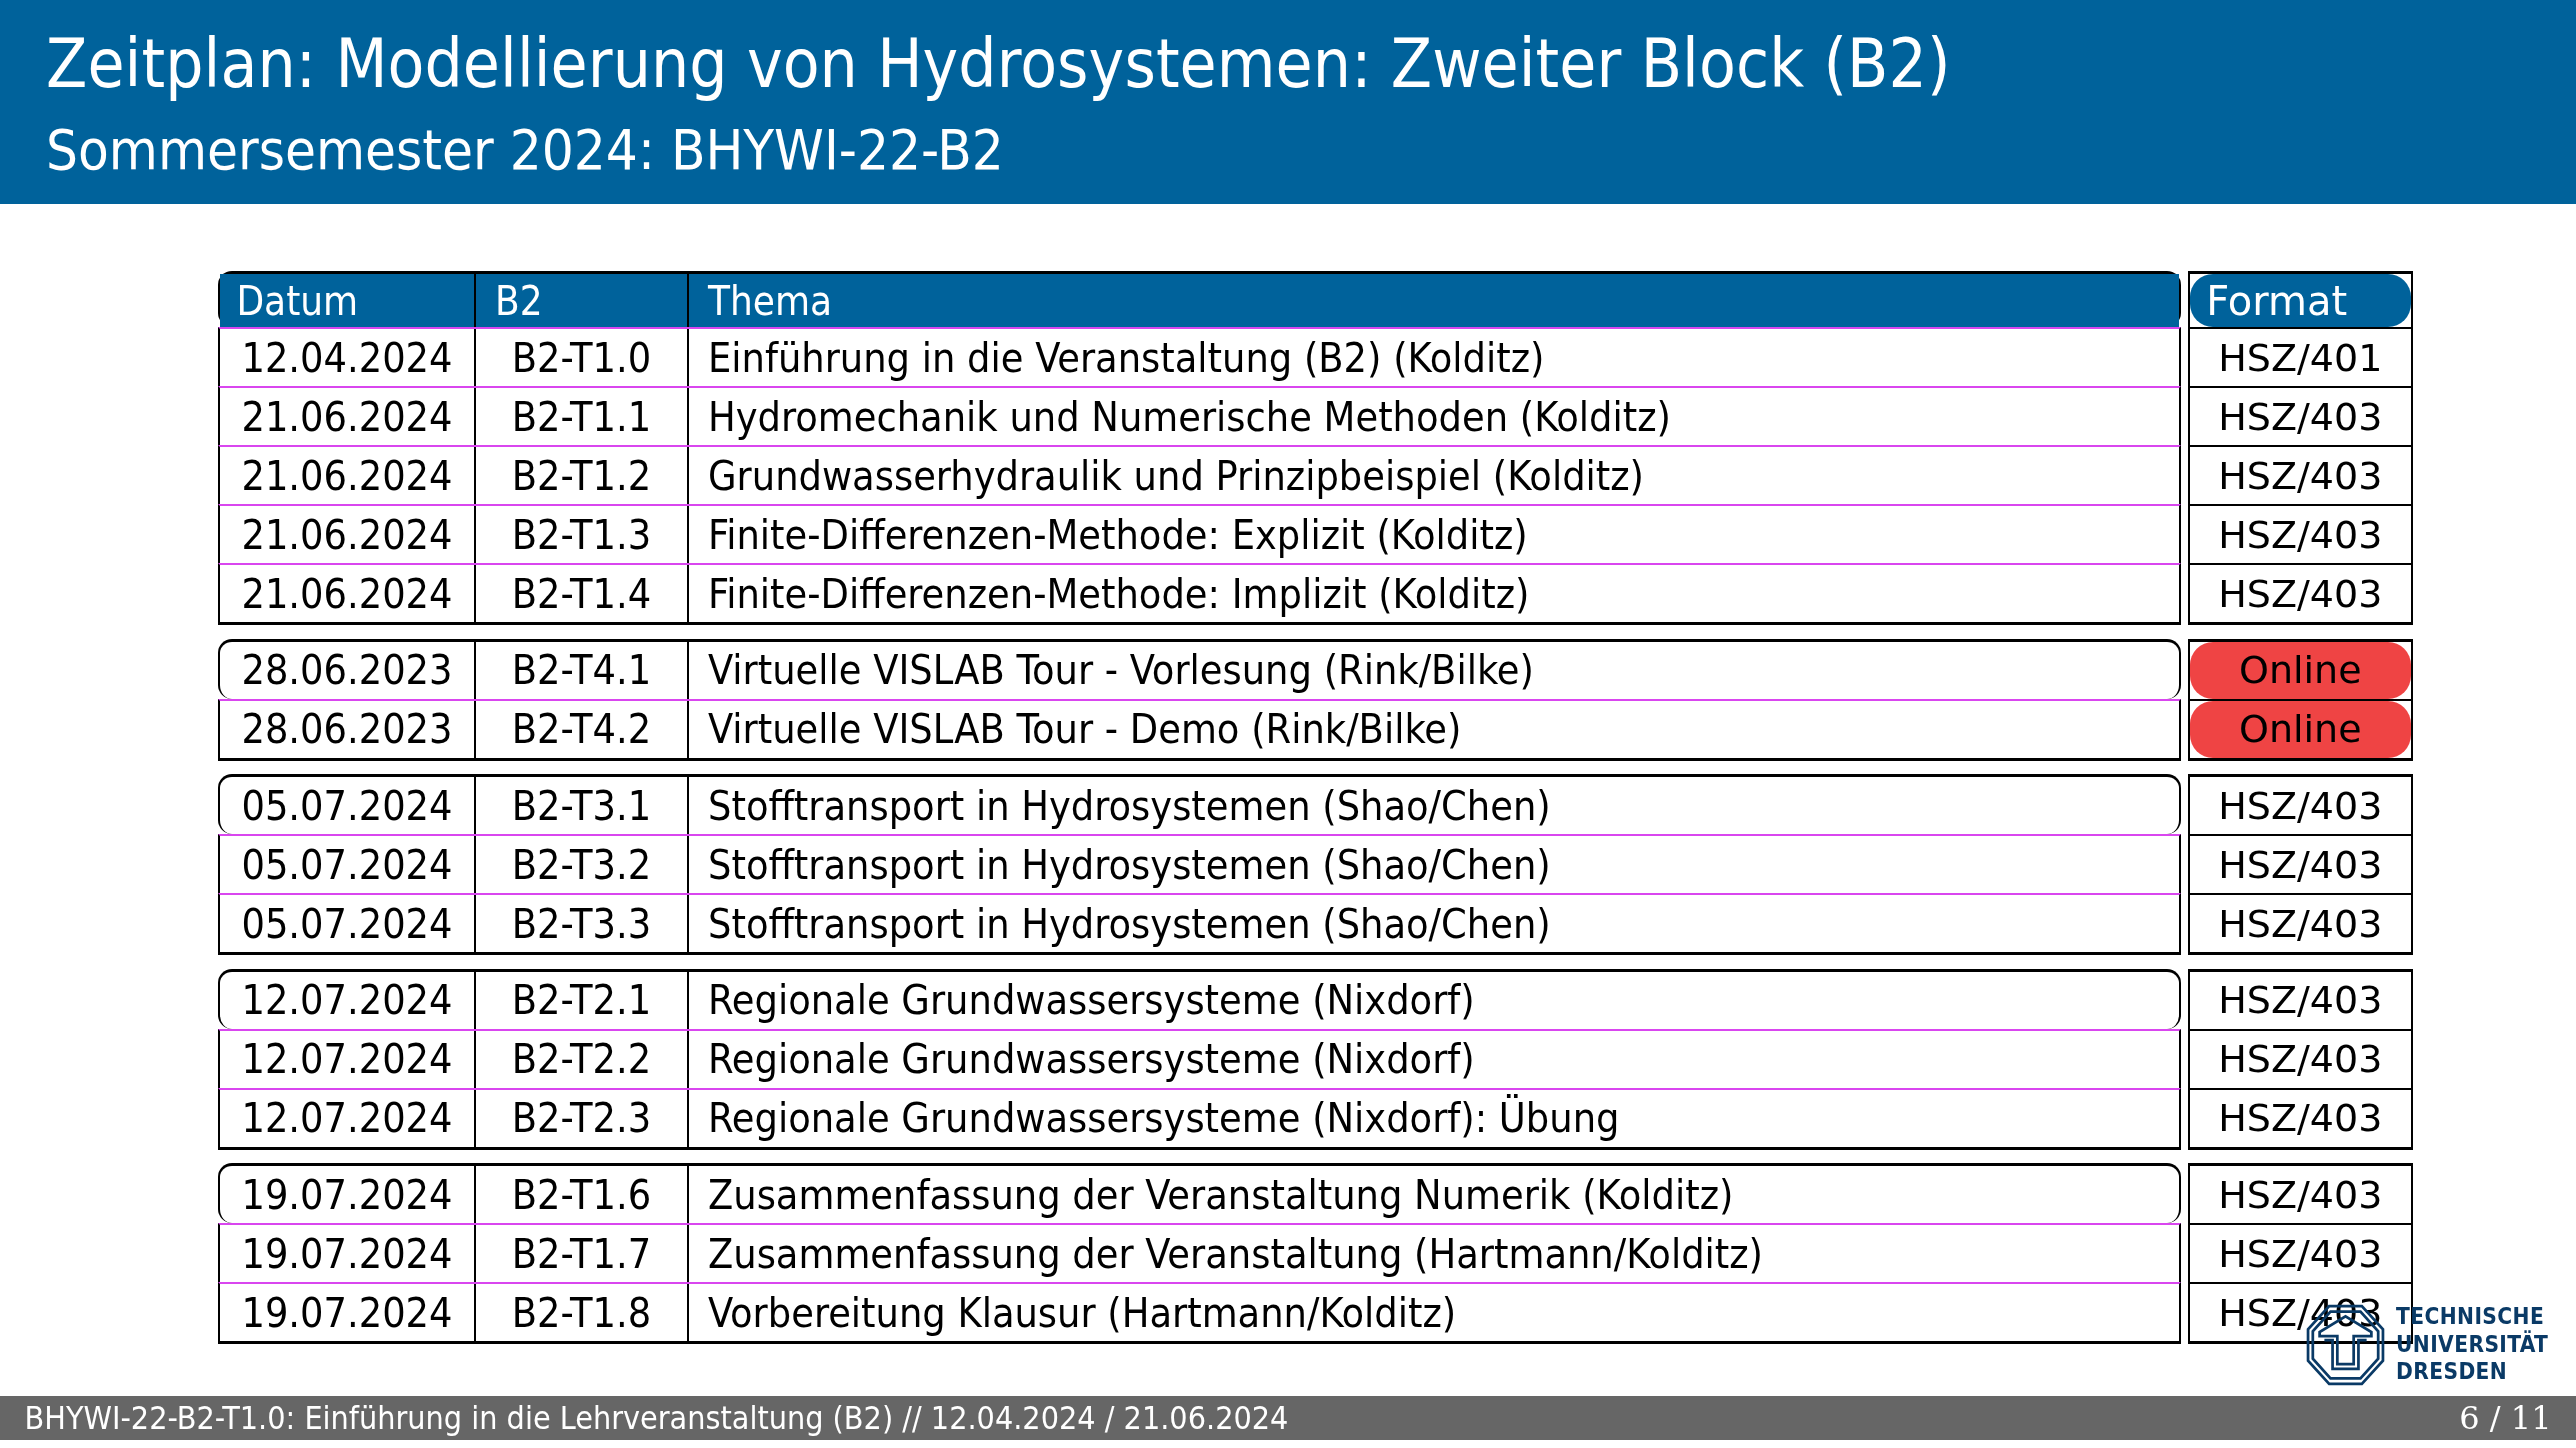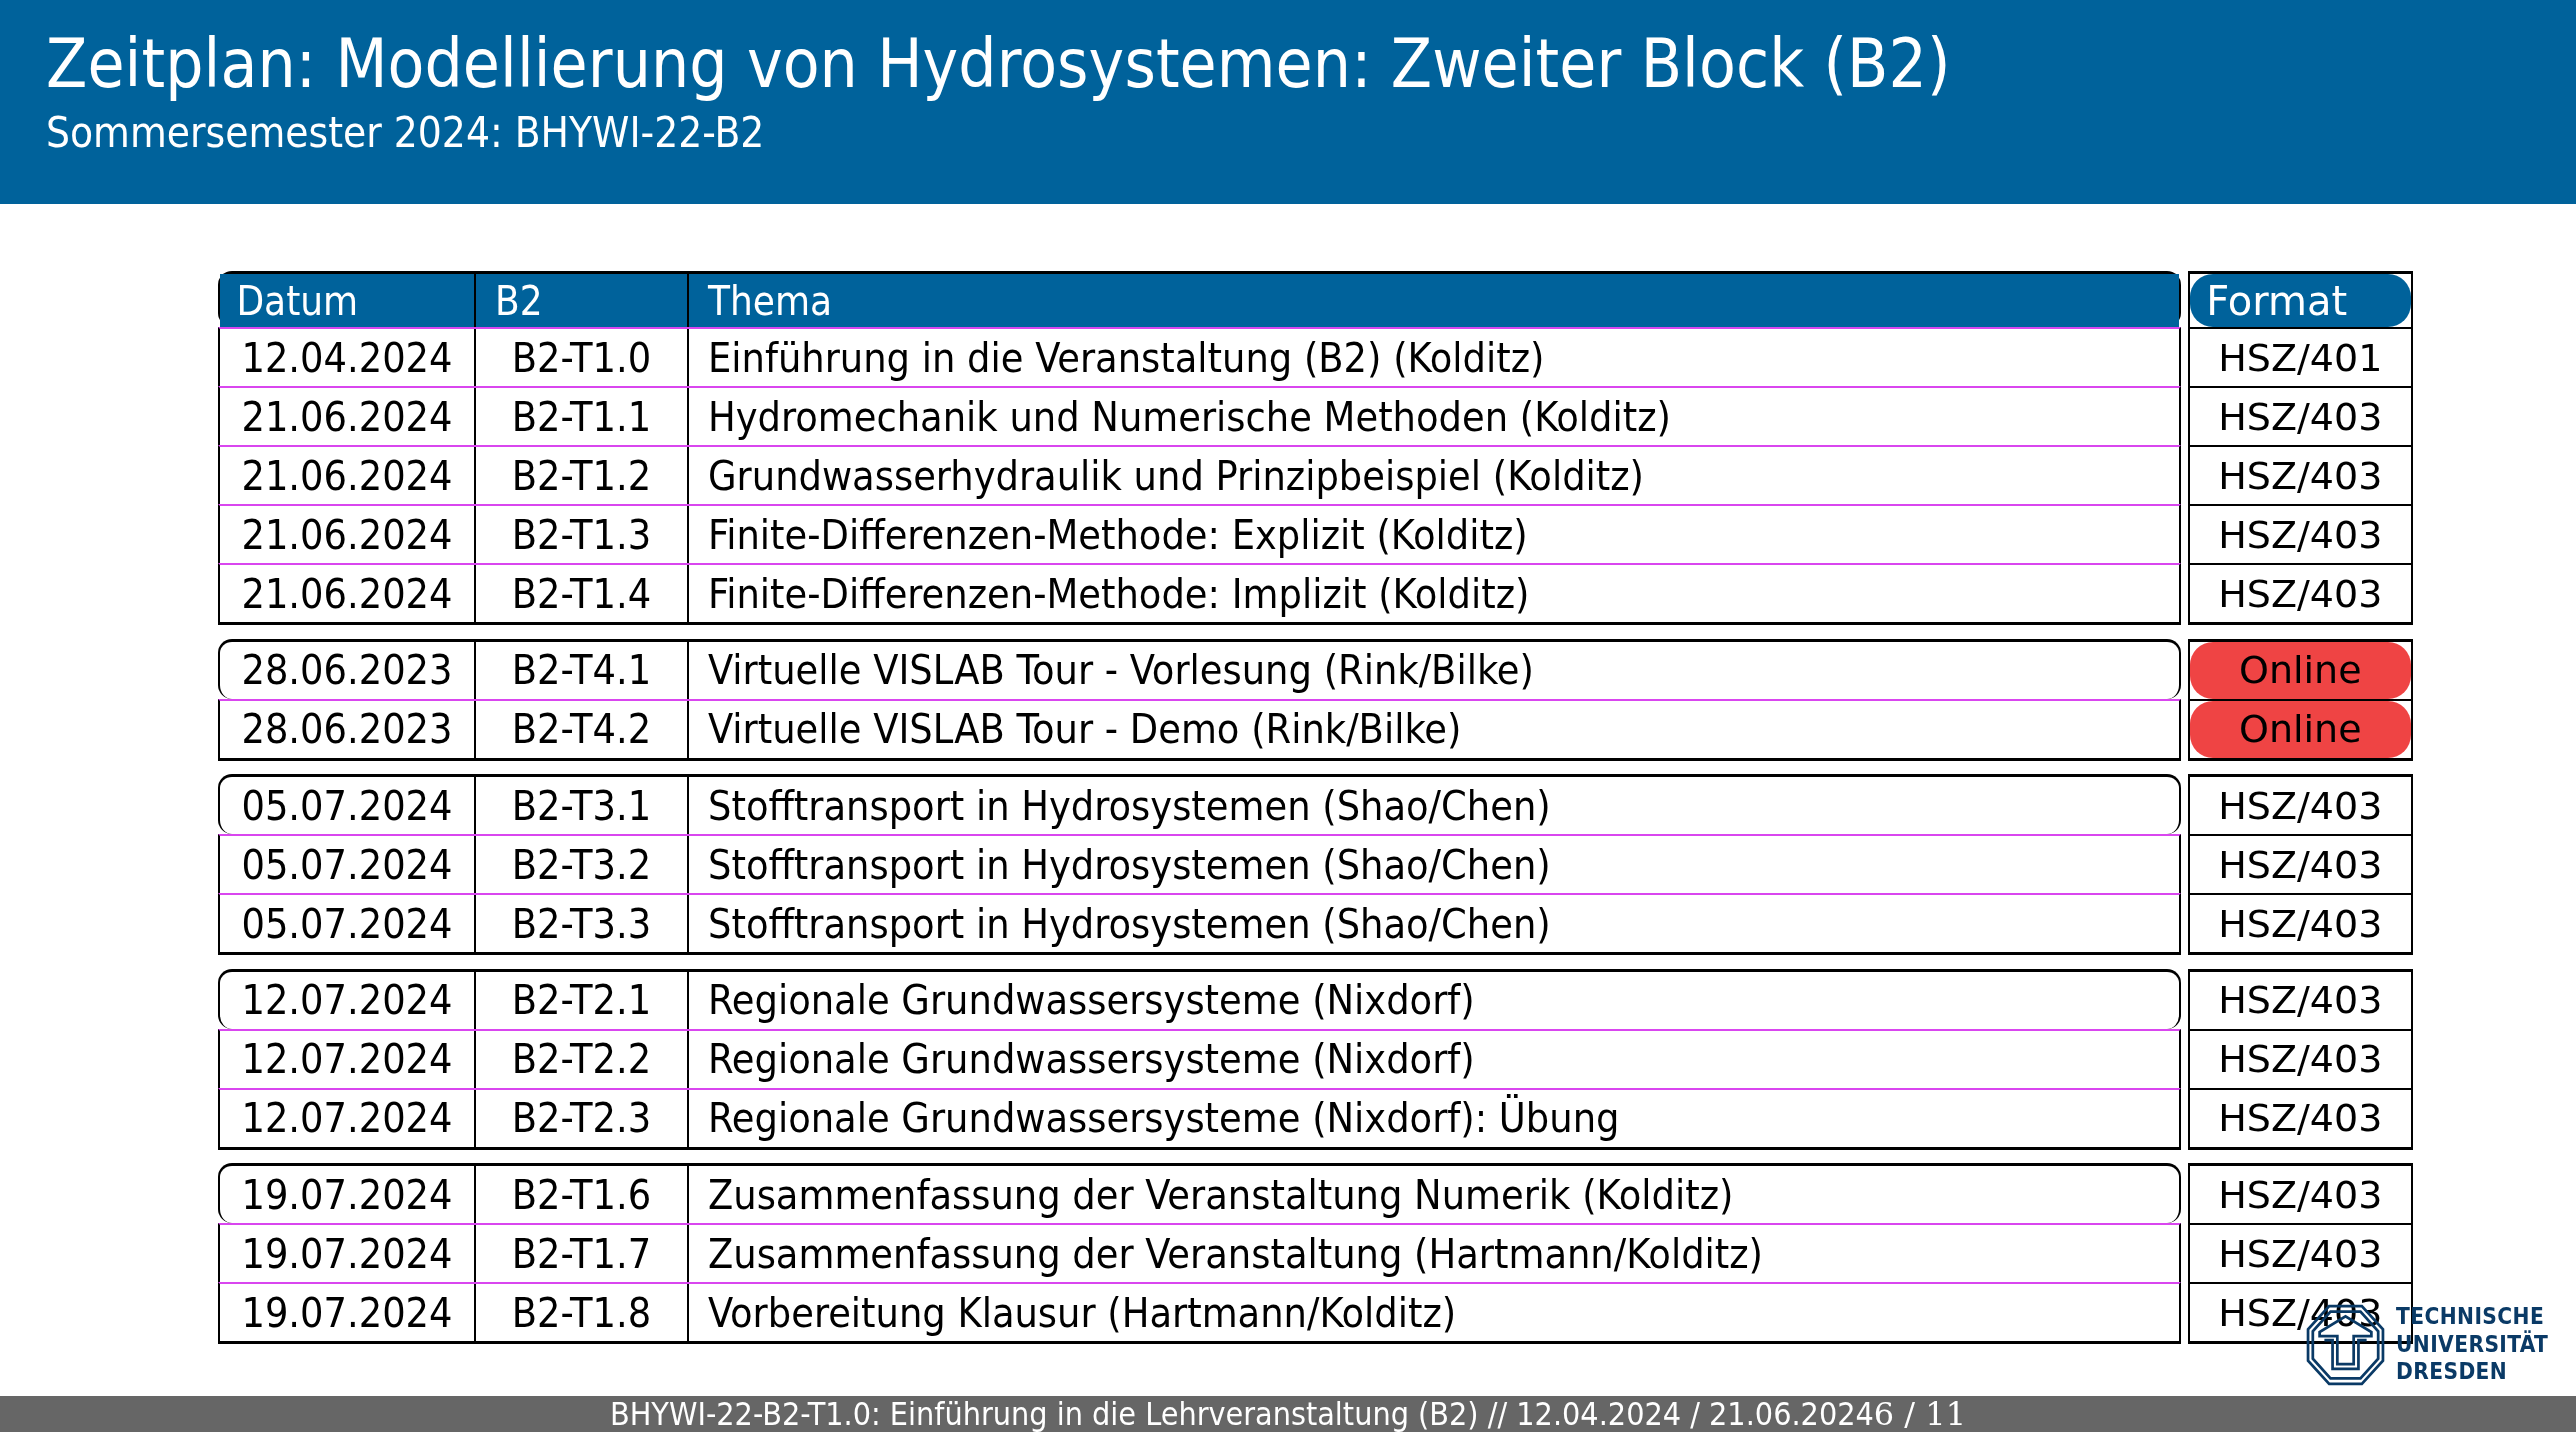--- a/index.html
+++ b/index.html
@@ -29,23 +29,23 @@
     color: #ffffff;
     font-size: 67px;
     line-height: 1.12;
     font-weight: 400;
     letter-spacing: 0.1px;
     white-space: nowrap;
     font-family: "DejaVu Sans Condensed", "Liberation Sans", sans-serif;
   }
   .title-sub {
     color: #ffffff;
-    font-size: 42px;
+    font-size: 56px;
     line-height: 1.25;
-    margin-top: 5px;
+    margin-top: 13px;
     font-weight: 400;
     white-space: nowrap;
     font-family: "DejaVu Sans Condensed", "Liberation Sans", sans-serif;
   }
 
   
   .table-wrap {
     position: absolute;
     left: 218px;
     top: 271px;
@@ -174,27 +174,27 @@
     line-height: 1.22;
     letter-spacing: 0.4px;
   }
 
   
   .footer {
     position: absolute;
     left: 0;
     top: 1396px;
     width: 2576px;
-    height: 36px;
+    height: 44px;
     background: #666666;
     color: #ffffff;
     box-sizing: border-box;
     display: flex;
     align-items: center;
-    justify-content: center;
+    justify-content: space-between;
     padding: 0 24.5px 0 24.5px;
   }
   .footer-left {
     font-size: 32px;
     white-space: nowrap;
     font-family: "DejaVu Sans Condensed", "Liberation Sans", sans-serif;
   }
   .footer-right {
     font-size: 32px;
     white-space: nowrap;

